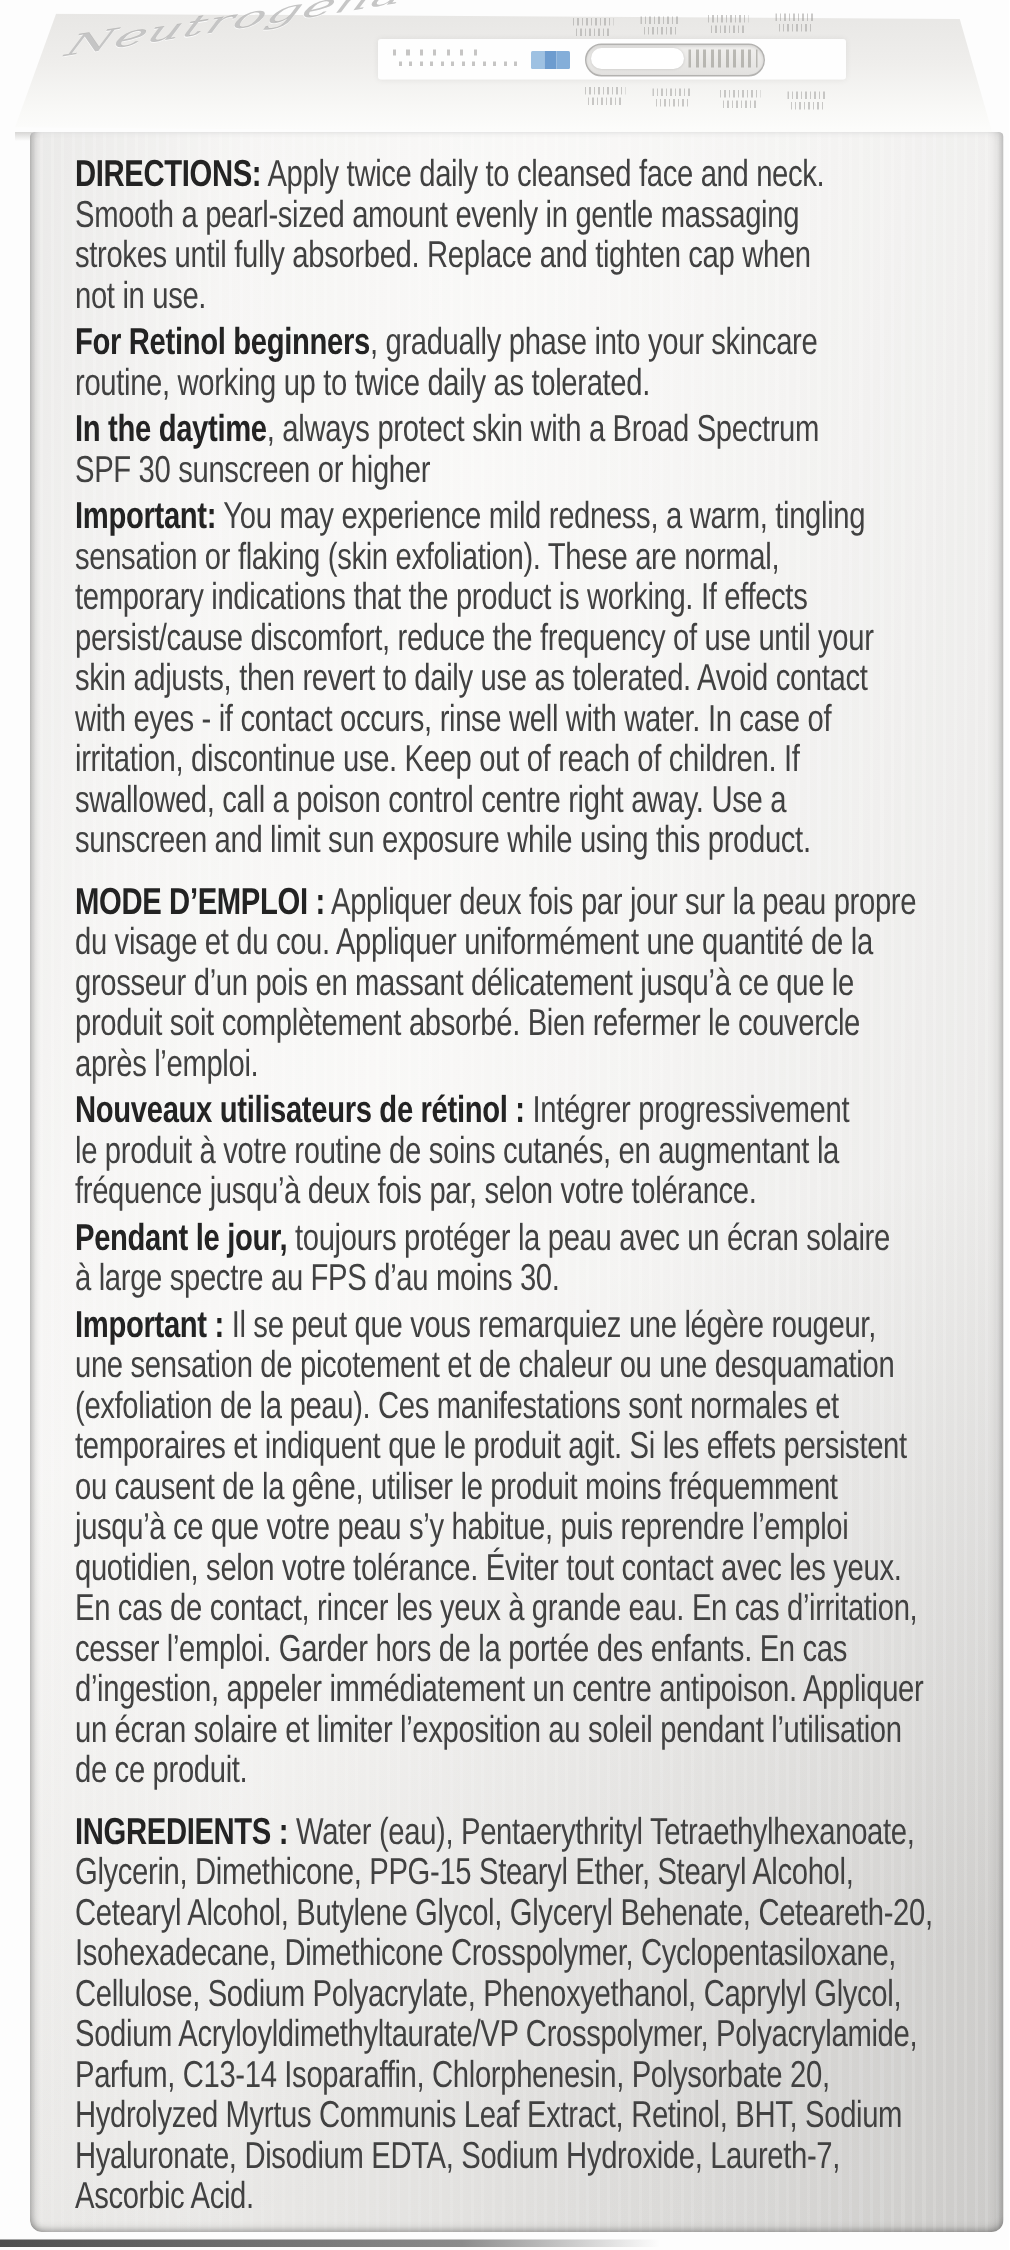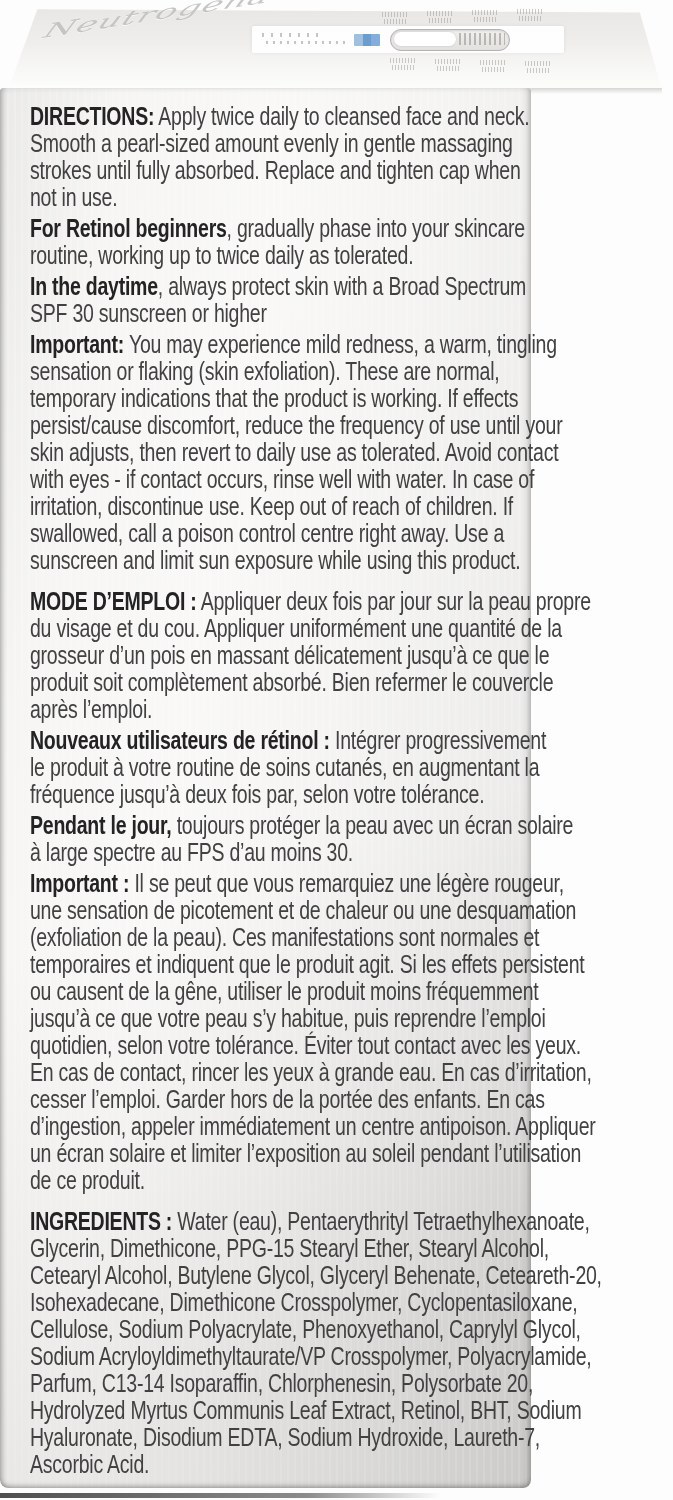--- a/index.html
+++ b/index.html
@@ -61,21 +61,21 @@
     background:repeating-linear-gradient(90deg,#97968f 0 2px,transparent 2px 5px);
   }
   .hatch{
     position:absolute;width:27px;height:14px;opacity:.5;
     background:
       repeating-linear-gradient(90deg,#9a9997 0 1px,transparent 1px 3px) 0 0/27px 5px no-repeat,
       repeating-linear-gradient(90deg,#9a9997 0 1px,transparent 1px 3px) 2px 7px/23px 5px no-repeat;
   }
   
   .box-face{
-    position:absolute;left:0;top:88px;width:531px;height:1400px;
+    position:absolute;left:20px;top:88px;width:649px;height:1400px;
     border-radius:3px 3px 8px 8px;
     background:
       linear-gradient(160deg,rgba(255,255,255,.35) 55%,rgba(0,0,0,.05) 88%),
       repeating-linear-gradient(90deg,rgba(255,255,255,.16) 0 2px,rgba(0,0,0,0) 2px 7px),
       linear-gradient(100deg,#dfdedc 0%,#f1f0ee 16%,#f6f5f3 38%,#efeeec 58%,#e4e3e1 80%,#d6d5d3 100%);
     box-shadow:
       inset 4px 0 6px -3px rgba(0,0,0,.35),
       inset -5px 0 8px -4px rgba(0,0,0,.30),
       inset 0 -4px 6px -3px rgba(0,0,0,.28),
       inset 0 3px 3px -2px rgba(255,255,255,.9);

